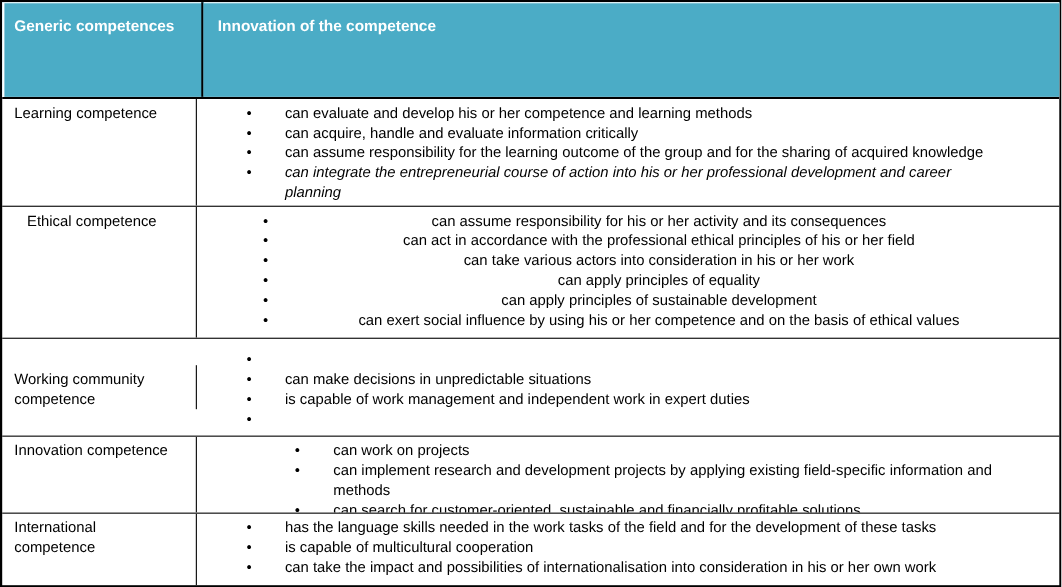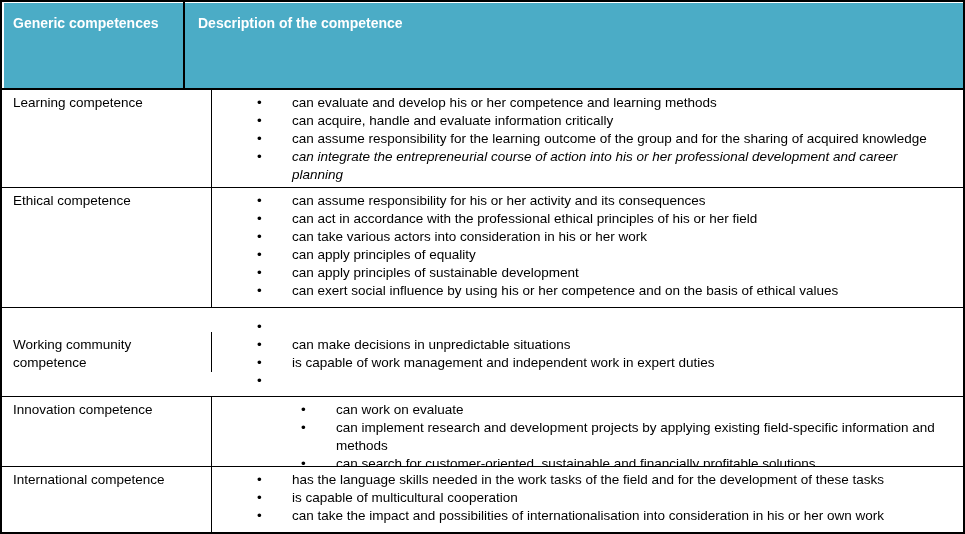--- a/index.html
+++ b/index.html
@@ -49,26 +49,26 @@
   }
   
   .brow {
     display: flex;
     box-sizing: border-box;
     border-bottom: 1px solid var(--border-color, #000);
     flex: none;
     overflow: hidden;
   }
   .r1 { height: 98px; }
-  .r2 { height: 120px; }
+  .r2 { height: 120px; text-align: center; }
   .r3 { height: 89px; align-items: center; }
   .r4 { height: 70px; gap: 44px; }
   .r5 { flex: 1; border-bottom: none; }
   .c1 {
-    width: 210px;
+    width: 177px;
     flex: none;
     box-sizing: border-box;
     border-right: 1px solid var(--border-color, #000);
     padding: 4px 24px 0 11px;
     font-size: 13.5px;
     line-height: 18px;
   }
   .c2 {
     flex: 1;
     box-sizing: border-box;
@@ -97,21 +97,21 @@
 </head>
 <body>
 
 <div class="tbl">
 
   <div class="hrow">
     <div class="hcell hc1">
       <span>Generic competences</span>
     </div>
     <div class="hcell hc2">
-      <span>Description of the competence</span>
+      <span>Innovation of the competence</span>
     </div>
   </div>
 
   <div class="brow r1">
     <div class="c1">Learning competence</div>
     <div class="c2">
       <ul>
         <li>
             <span class="bullet">•</span>
             <span class="itext">can evaluate and develop his or her competence and learning methods</span>
@@ -185,21 +185,21 @@
       </ul>
     </div>
   </div>
 
   <div class="brow r4">
     <div class="c1">Innovation competence</div>
     <div class="c2">
       <ul>
         <li>
             <span class="bullet">•</span>
-            <span class="itext">can work on evaluate</span>
+            <span class="itext">can work on projects</span>
           </li>
         <li>
             <span class="bullet">•</span>
             <span class="itext">can implement research and development projects by applying existing field-specific information and methods</span>
           </li>
         <li>
             <span class="bullet">•</span>
             <span class="itext">can search for customer-oriented, sustainable and financially profitable solutions</span>
           </li>
       </ul>

